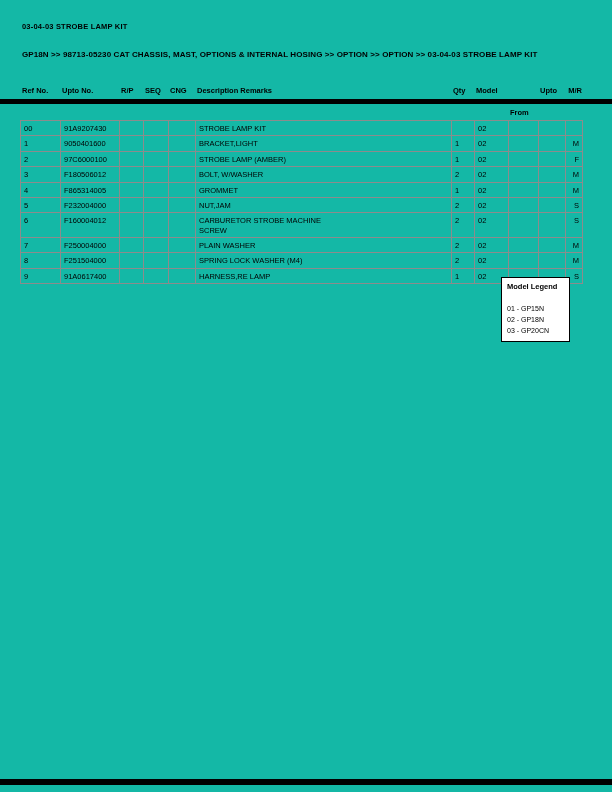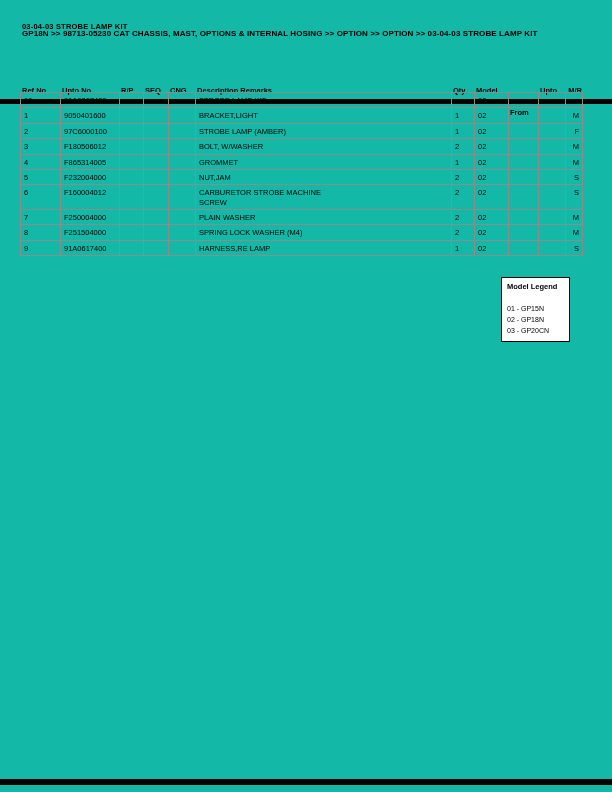--- a/index.html
+++ b/index.html
@@ -14,21 +14,21 @@
   }
   .doc-title {
     position: absolute;
     left: 22px; top: 22px;
     font-size: 7.5px; font-weight: bold;
     letter-spacing: 0.2px;
     white-space: nowrap;
   }
   .breadcrumb {
     position: absolute;
-    left: 22px; top: 29px;
+    left: 22px; top: 50px;
     width: 575px;
     font-size: 8px; font-weight: bold;
     letter-spacing: 0.1px;
     white-space: nowrap;
   }
   .hdr-row {
     position: absolute;
     left: 20px; top: 86px;
     width: 562px;
     display: flex;
@@ -42,21 +42,21 @@
     background: #000;
   }
   .bar-bottom {
     position: absolute;
     left: 0; top: 779px;
     width: 612px; height: 6px;
     background: #000;
   }
   table.parts {
     position: absolute;
-    left: 20px; top: 92px;
+    left: 20px; top: 120px;
     width: 562px;
     border-collapse: collapse;
     table-layout: fixed;
     font-size: 7.5px;
   }
   table.parts td {
     border: 1px solid #8c8c8c;
     padding: 3px 3px 2px 3px;
     height: 15px;
     vertical-align: top;

